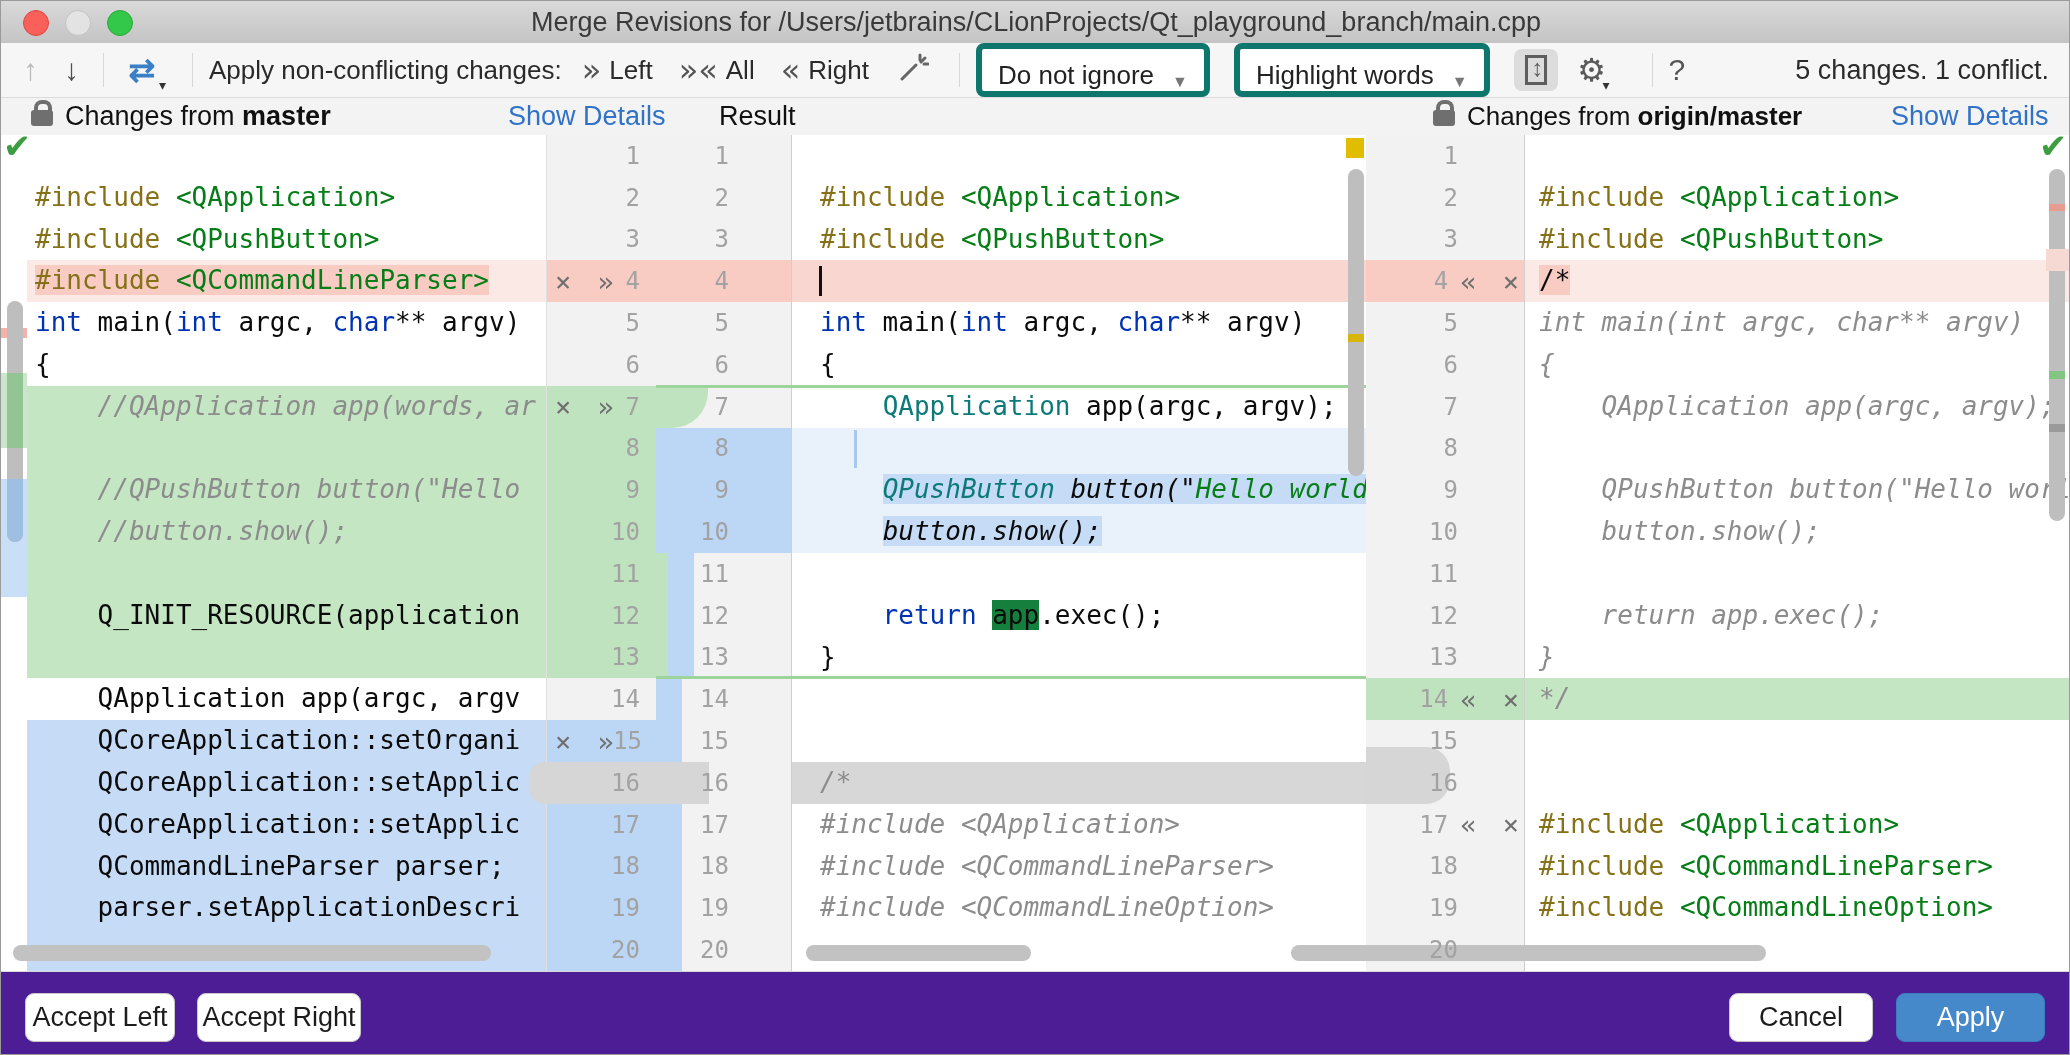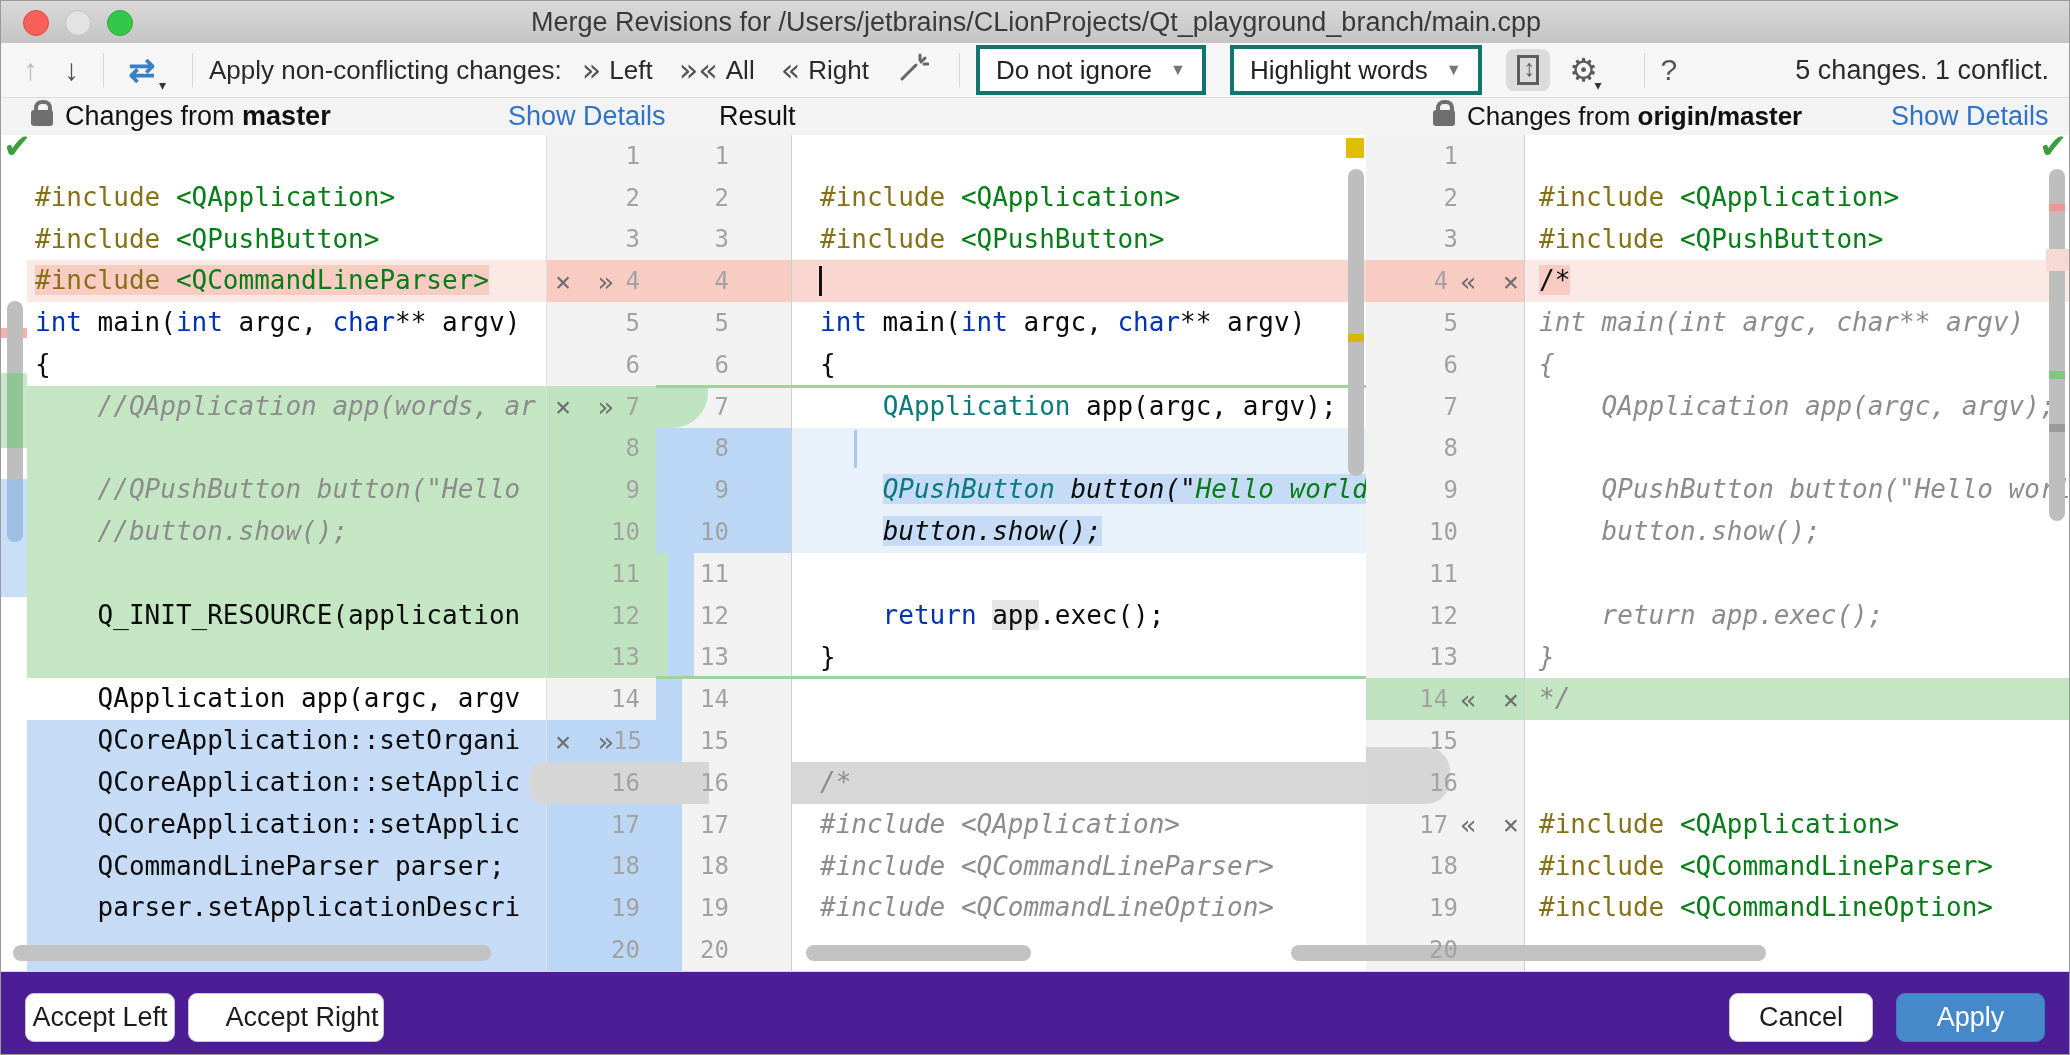--- a/index.html
+++ b/index.html
@@ -16,21 +16,21 @@
   .toolbar{position:absolute;left:0;top:42px;width:2070px;height:55px;background:#f6f6f6;border-bottom:1px solid #dcdcdc;display:flex;align-items:center;padding:0 22px;box-sizing:border-box;}
   .tb-ic{font-size:30px;color:#4f4f4f;line-height:1;}
   .tb-ic.dis{color:#b9b9b9;}
   .tb-sep{width:1px;height:34px;background:#d7d7d7;margin:0 16px;}
   .tb-label{font-size:26px;color:#2a2a2a;margin-right:20px;}
   .tb-chip{display:flex;align-items:center;gap:8px;margin-right:26px;font-size:26px;color:#2a2a2a;cursor:default;}
   .chev{font-size:32px;color:#555;line-height:1;font-family:"DejaVu Sans",sans-serif;}
   .swap{position:relative;margin-right:12px;width:44px;text-align:center;}
   .swap .arr{font-size:32px;color:#3b7fc6;font-weight:bold;}
   .swap .dd{position:absolute;right:-2px;bottom:-4px;font-size:14px;color:#333;}
-  .select{height:42px;border:4px solid #0f766e;border-radius:0;background:#fff;display:flex;align-items:center;gap:18px;padding:0 16px;font-size:26px;color:#222;margin-right:24px;}
+  .select{height:42px;border:6px solid #0f766e;border-radius:8px;background:#fff;display:flex;align-items:flex-end;gap:18px;padding:0 16px;font-size:26px;color:#222;margin-right:24px;}
   .select .dd{font-size:16px;color:#777;}
   .tgl{width:44px;height:42px;border-radius:8px;background:#dcdcdc;display:flex;align-items:center;justify-content:center;margin-right:14px;}
   .tglbox{width:16px;height:24px;border:3px solid #5d5d5d;position:relative;}
   .tglbox:after{content:"↕";position:absolute;left:4px;top:-4px;font-size:24px;color:#5d5d5d;}
   .gear{position:relative;margin-right:24px;width:40px;text-align:center;}
   .gear .g{font-size:32px;color:#5a5a5a;font-family:"DejaVu Sans",sans-serif;}
   .gear .dd{position:absolute;right:2px;bottom:-4px;font-size:14px;color:#333;}
   .help{font-size:30px;color:#555;}
   .tb-status{margin-left:auto;font-size:27px;color:#2b2b2b;}
   
@@ -64,21 +64,21 @@
   
   .tk-pp{color:#867118;margin-top:41px;}
   .tk-str{color:#067d17;}
   .tk-kw{color:#0033b3;}
   .tk-pl{color:#0b0b0b;}
   .tk-cls{color:#0d7a7a;}
   .tk-cmt{color:#8c8c8c;font-style:italic;}
   .tk-dis{color:#8c8c8c;font-style:italic;}
   
   .hl-wb{background:#c6dbf5;font-style:italic;}
-  .hl-wy{background:#e5e5e5;margin-top:48px;}
+  .hl-wy{background:#15803d;margin-top:48px;}
   .hl-wr{background:#f8ccc3;}
   
   .rb-red{background:#fad6d0;}
   .rb-redlight{background:#fbe9e5;}
   .rb-green{background:#c4e6c3;}
   .rb-blue{background:#c6dbf5;}
   .rb-bluelight{background:#e9f1fb;}
   .rb-gray{background:#d7d7d7;}
   .gb-red{background:#f8ccc3;}
   .gb-green{background:#bfe3be;}
@@ -496,17 +496,17 @@
     <div class="ovl" style="left:2048px;top:289px;width:16px;height:8px;background:#9a9a9a;"></div>
     <div class="check" style="left:2038px;">✔</div>
 
     <div class="hthumb" style="left:12px;width:478px;"></div>
     <div class="hthumb" style="left:805px;width:225px;"></div>
     <div class="hthumb" style="left:1290px;width:475px;"></div>
   </div>
 
   <div class="footer">
     <div class="btn" style="left:24px;width:148px;">Accept Left</div>
-    <div class="btn" style="left:187px;width:162px;padding-left:32px;">Accept Right</div>
+    <div class="btn" style="left:196px;width:162px;">Accept Right</div>
     <div class="btn" style="left:1728px;width:142px;">Cancel</div>
     <div class="btn primary" style="left:1895px;width:147px;">Apply</div>
   </div>
 </div>
 
 </body></html>

